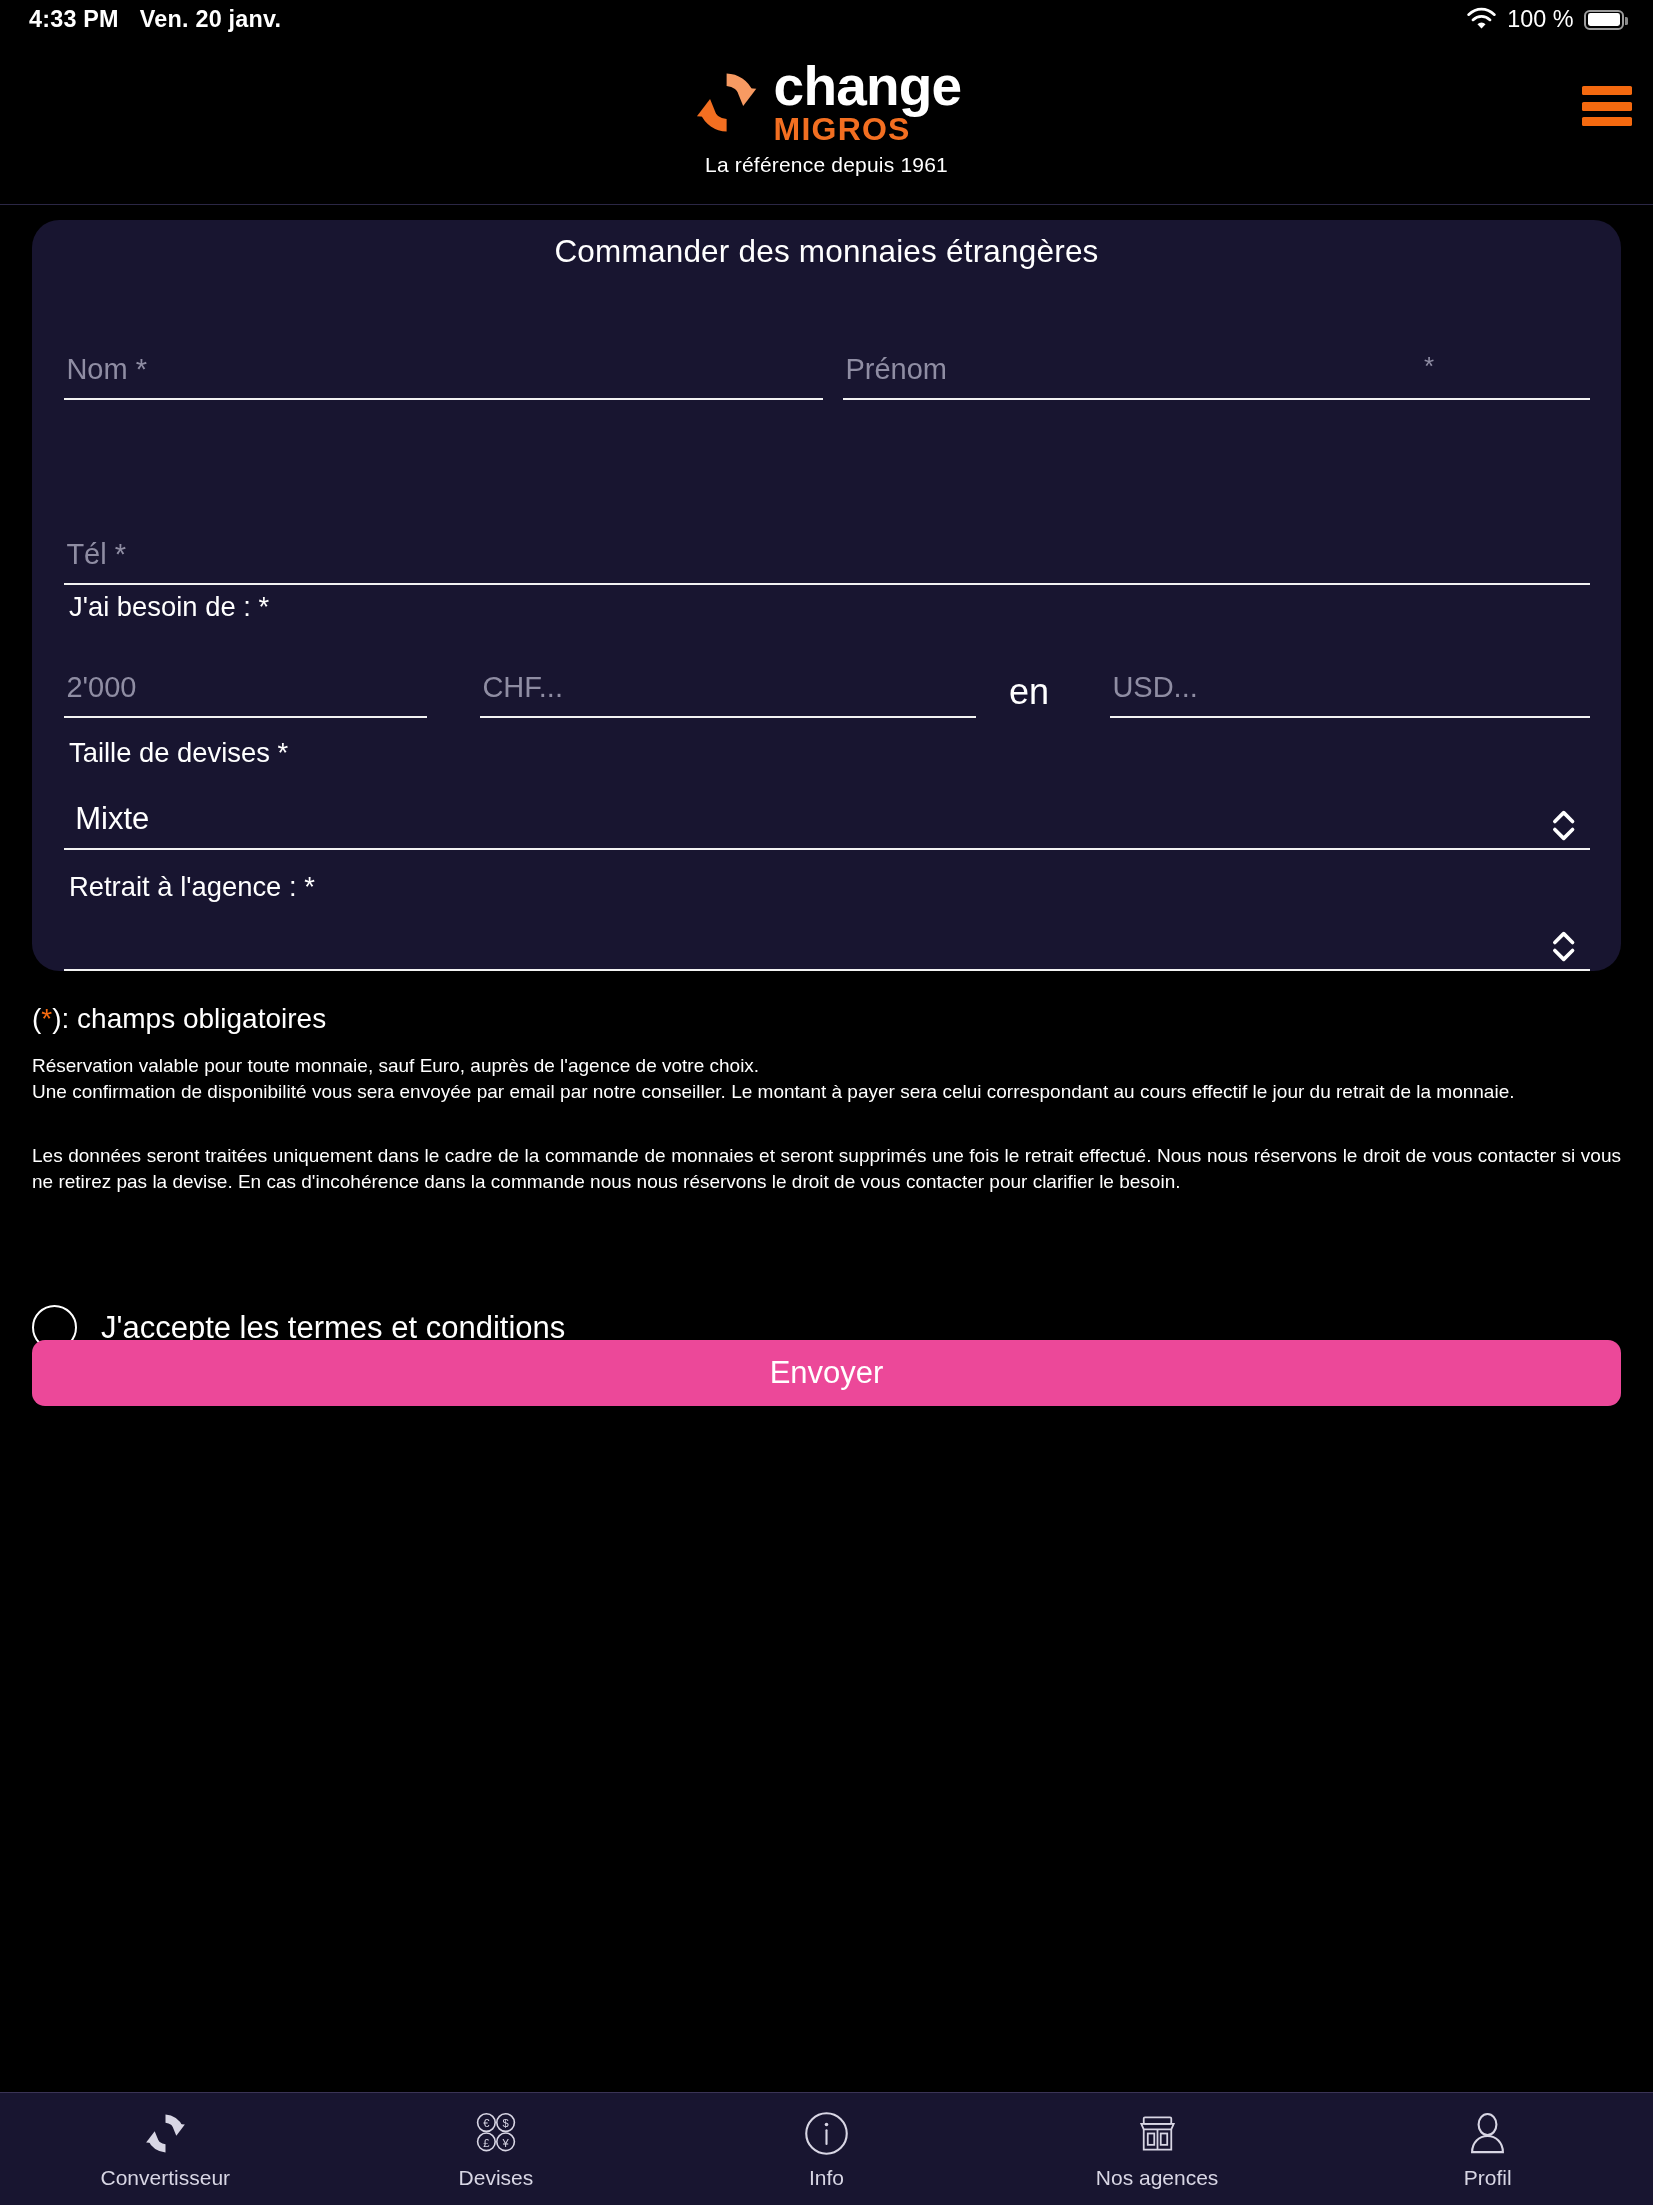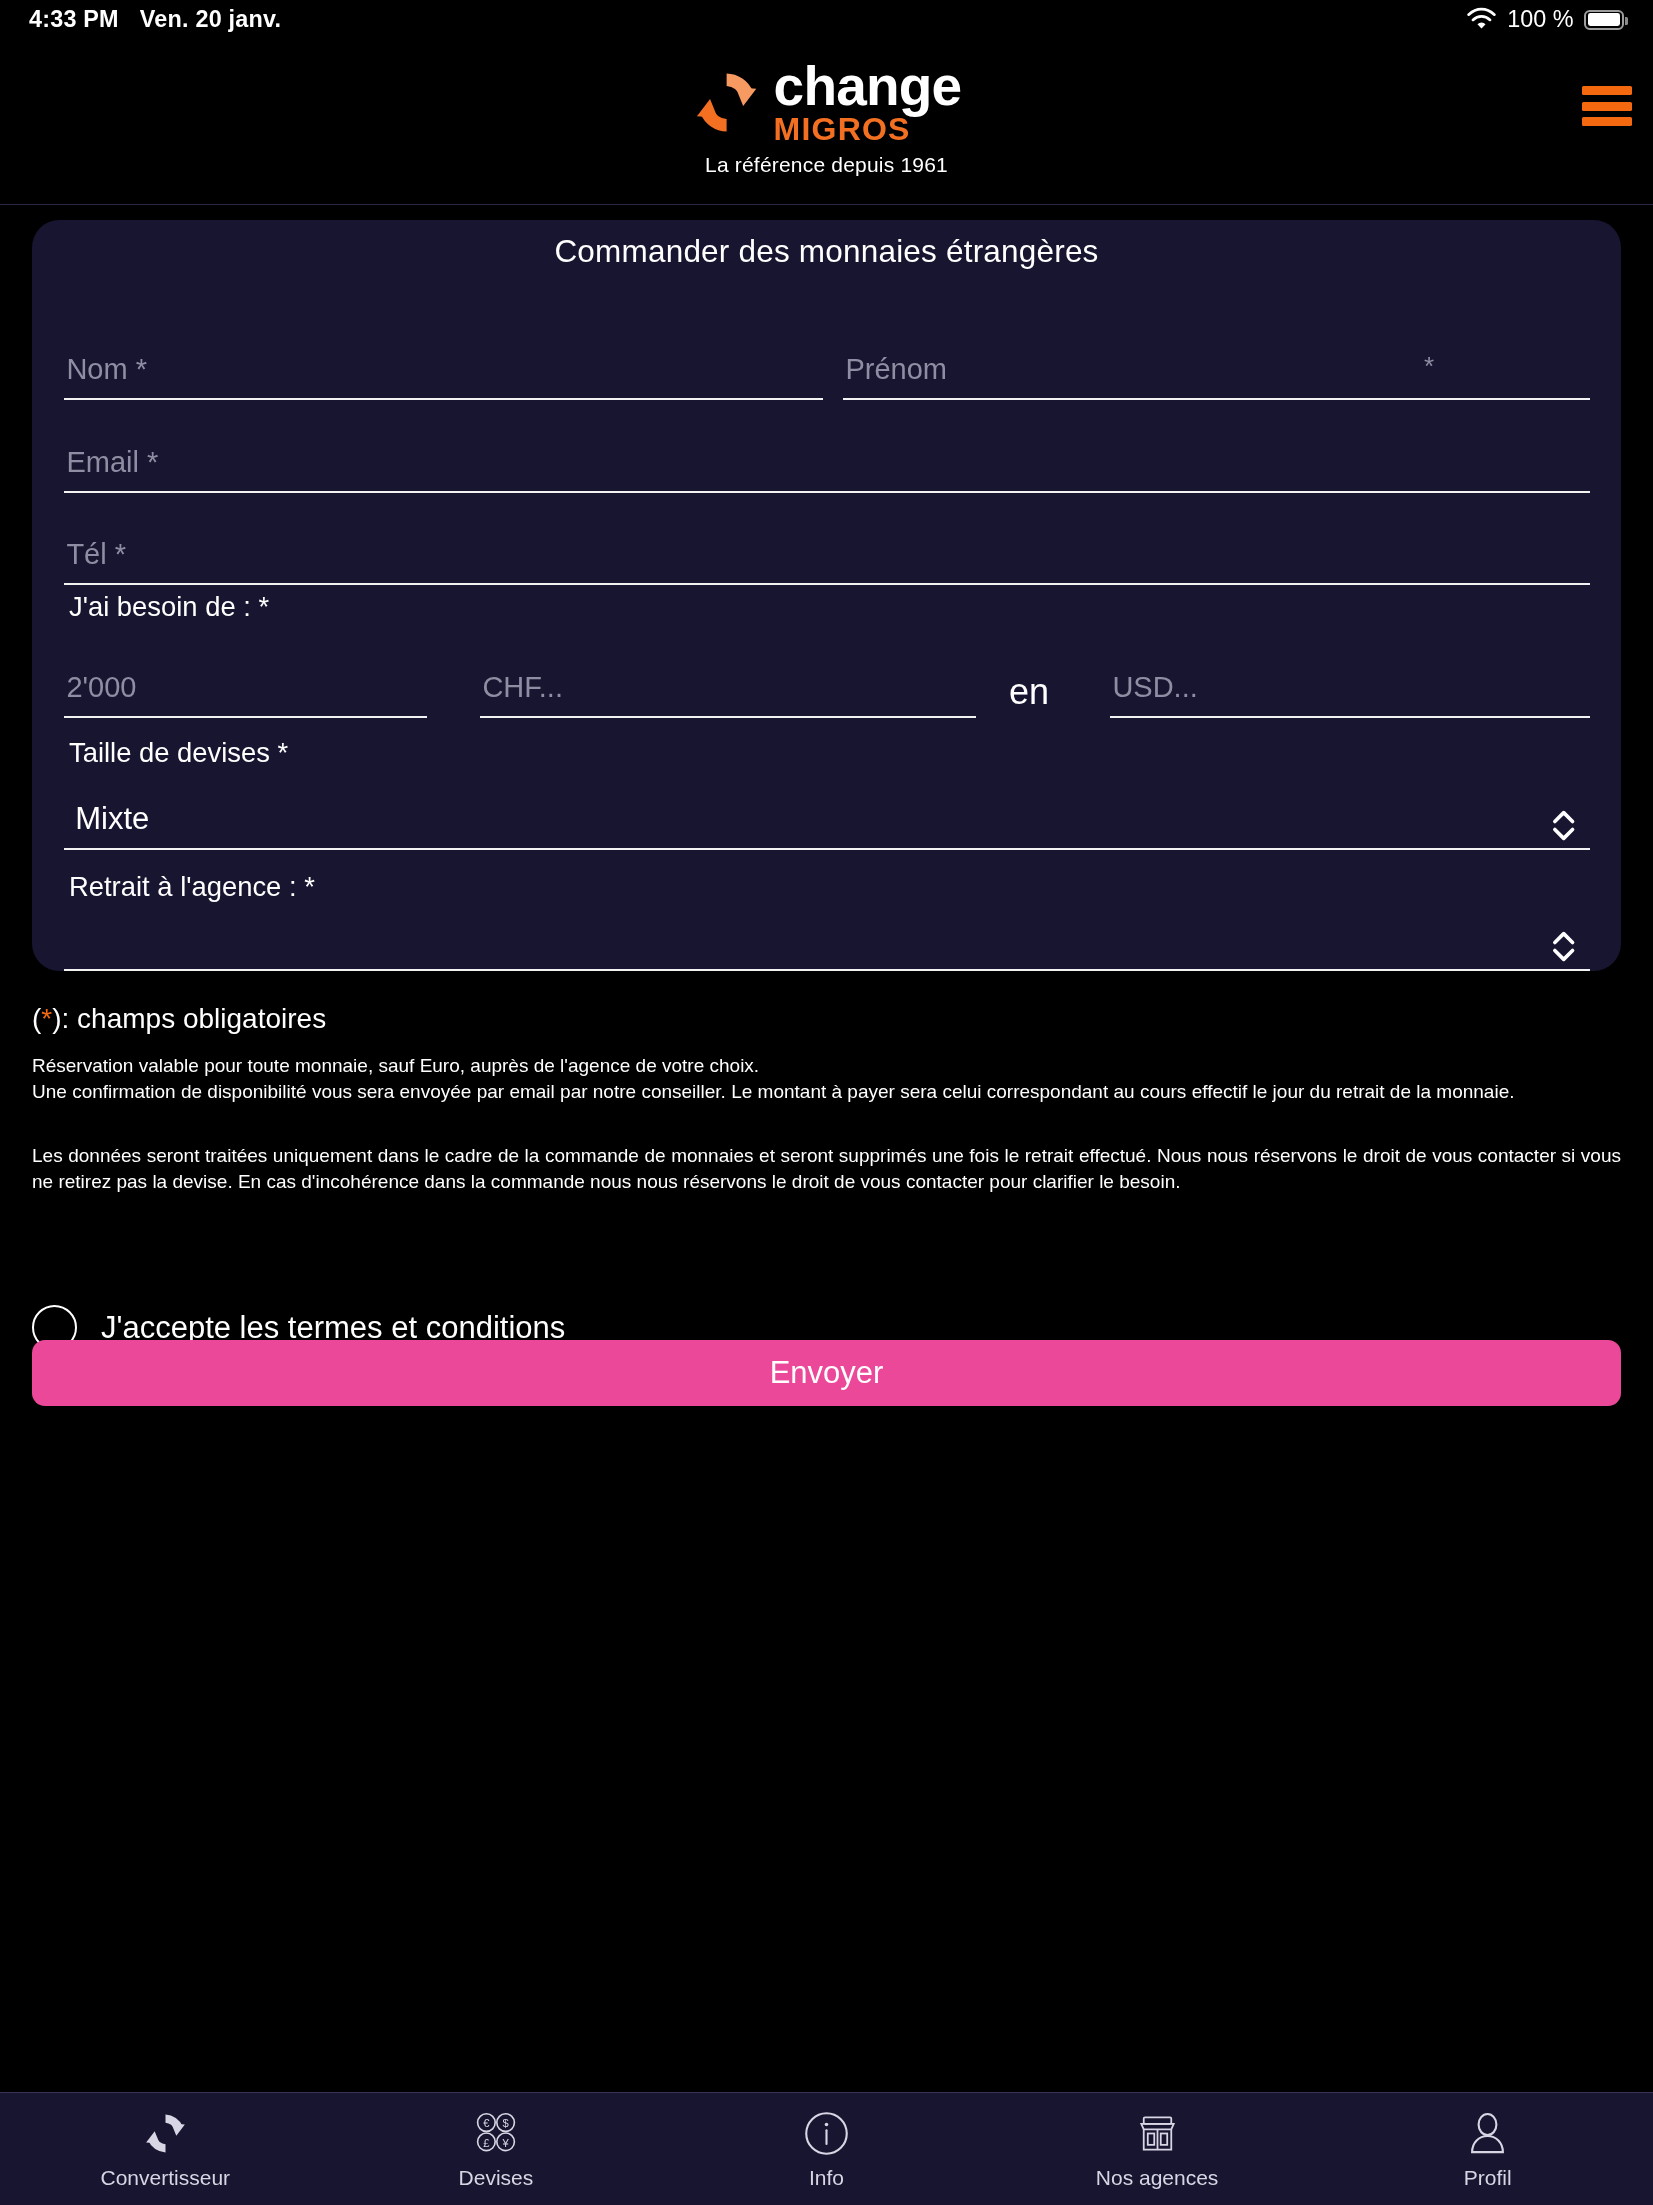--- a/index.html
+++ b/index.html
@@ -195,24 +195,20 @@
     <span class="ph">Nom *</span>
     <span class="line"></span>
   </div>
 
   <div class="field" style="left:811px; top:115px; width:747px; height:65px;">
     <span class="ph">Prénom</span>
     <span class="ph-star" style="left:581px;">*</span>
     <span class="line"></span>
   </div>
 
-  <div class="field" style="left:32px; top:208px; width:1526px; height:65px;">
-    <span class="ph">Email *</span>
-    <span class="line"></span>
-  </div>
 
   <div class="field" style="left:32px; top:300px; width:1526px; height:65px;">
     <span class="ph">Tél *</span>
     <span class="line"></span>
   </div>
 
   <span class="lbl" style="left:37px; top:371px;">J'ai besoin de : *</span>
 
   <div class="field" style="left:32px; top:433px; width:363px; height:65px;">
     <span class="ph">2'000</span>

